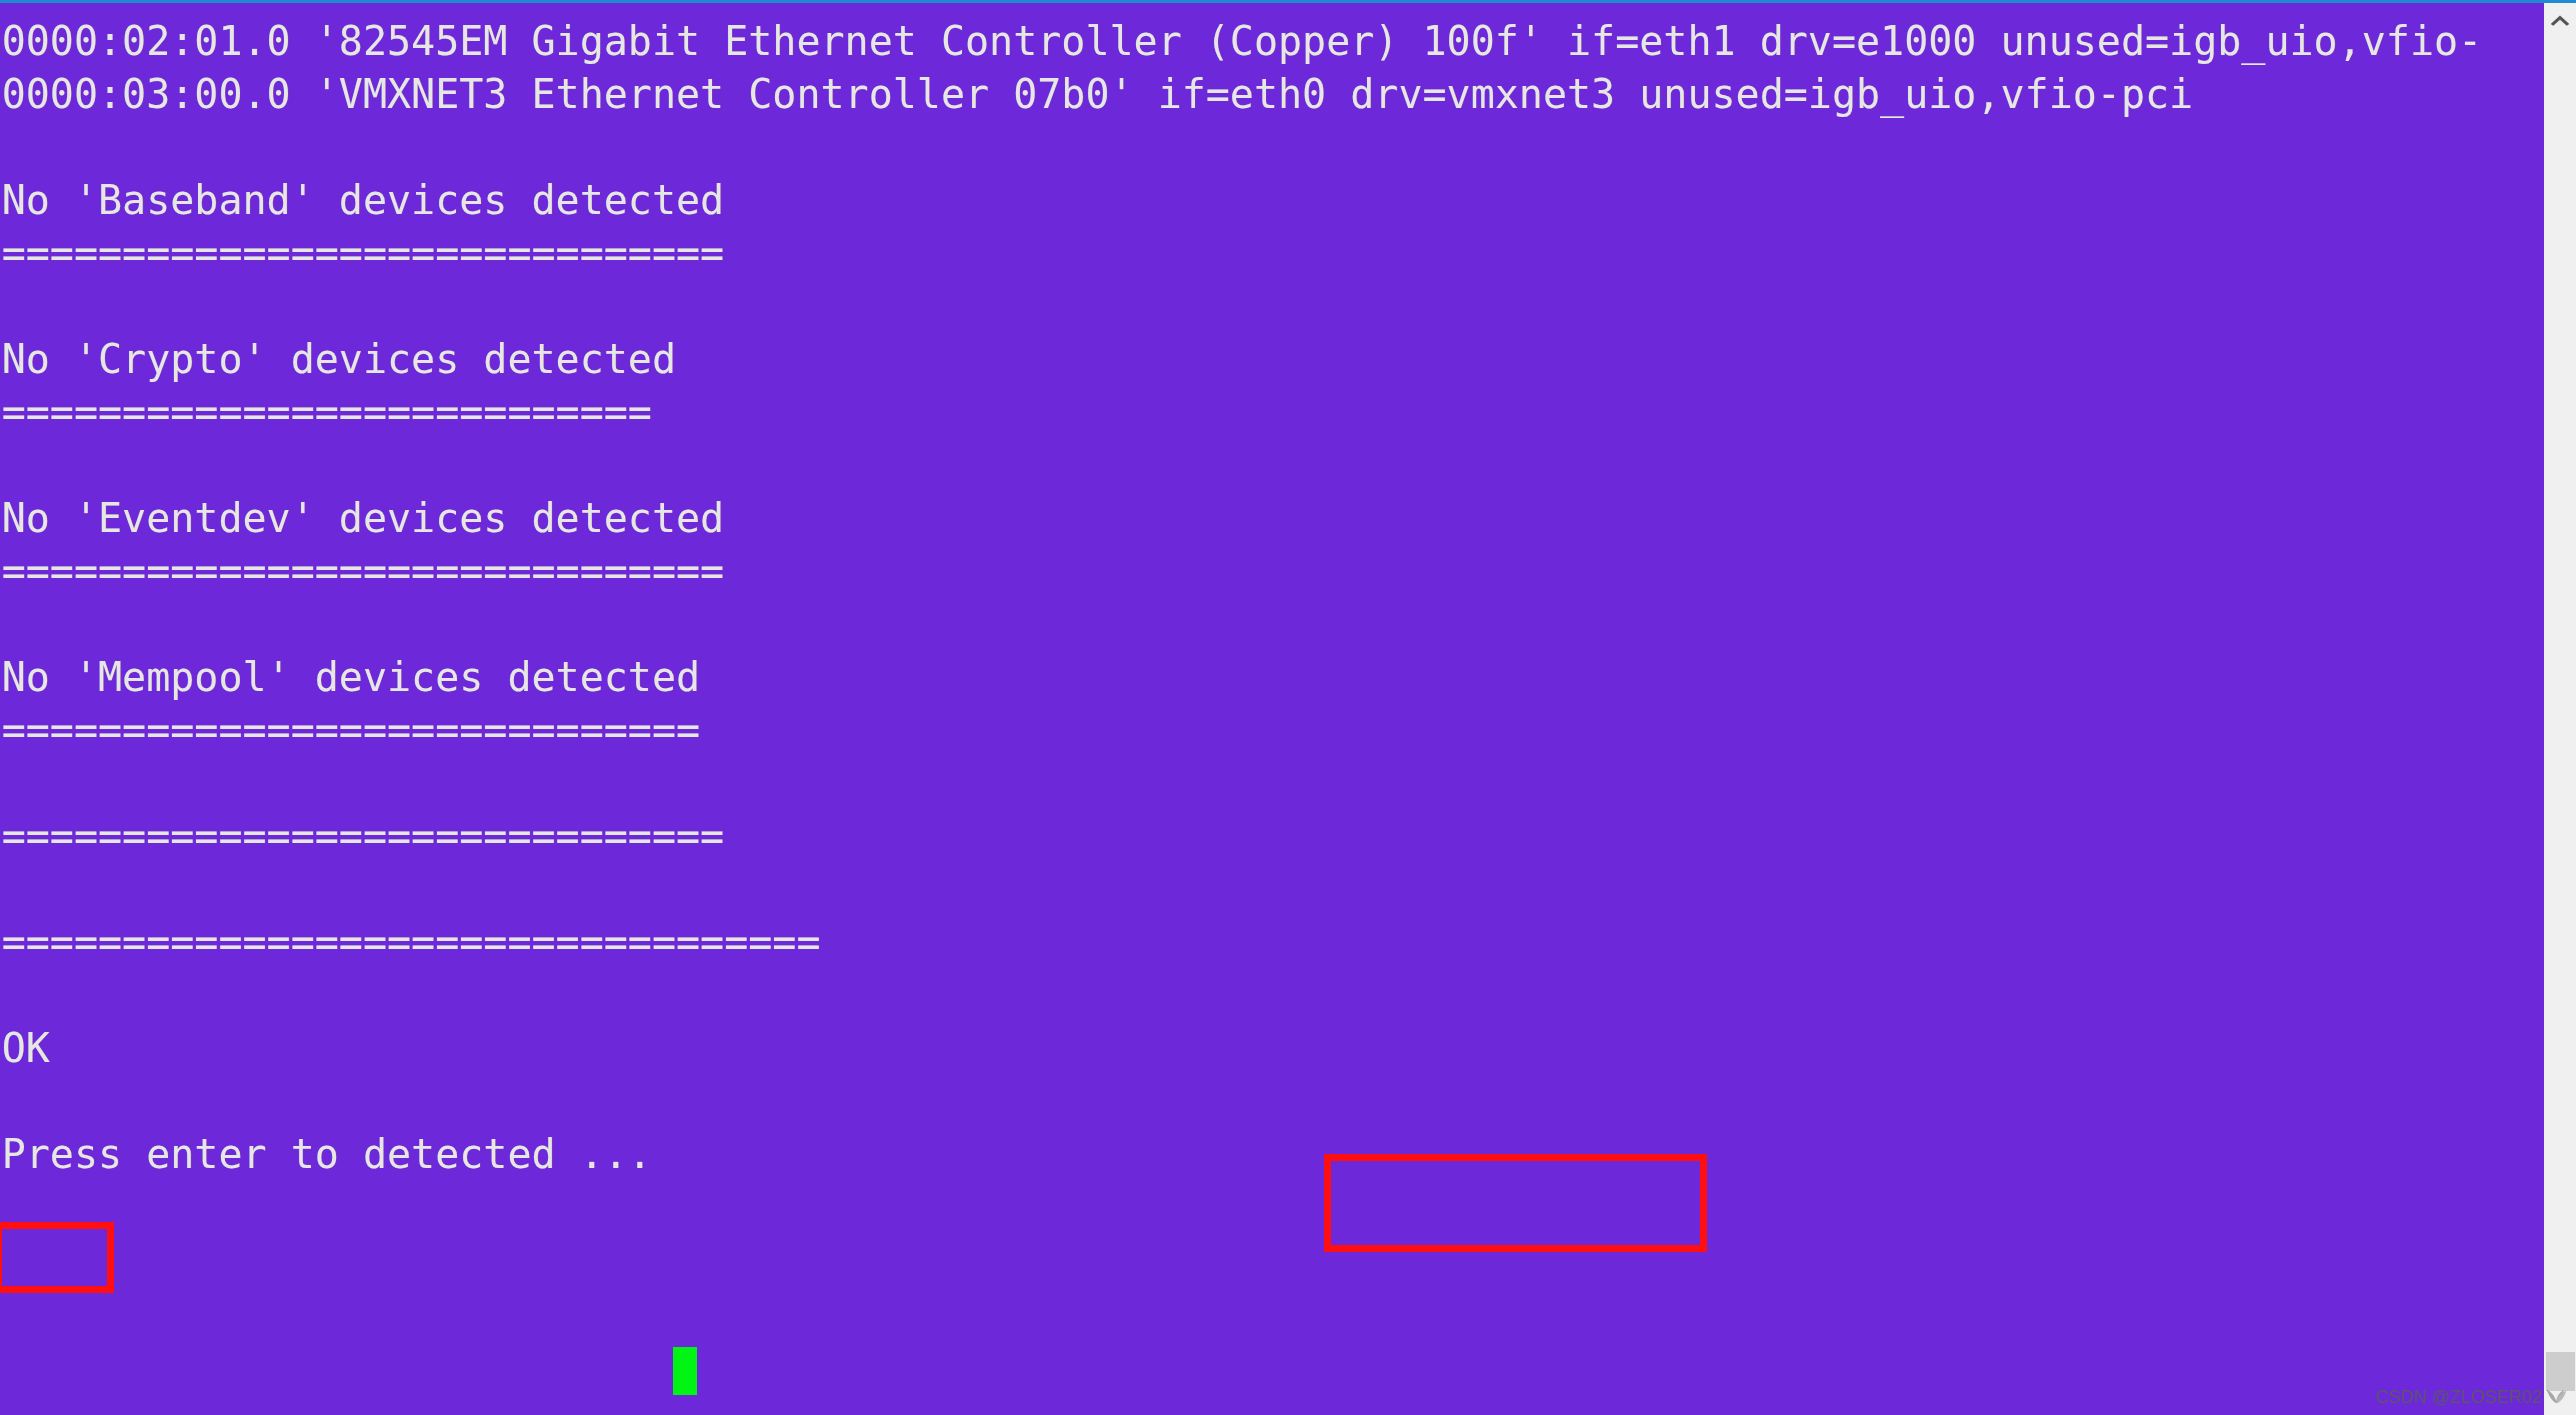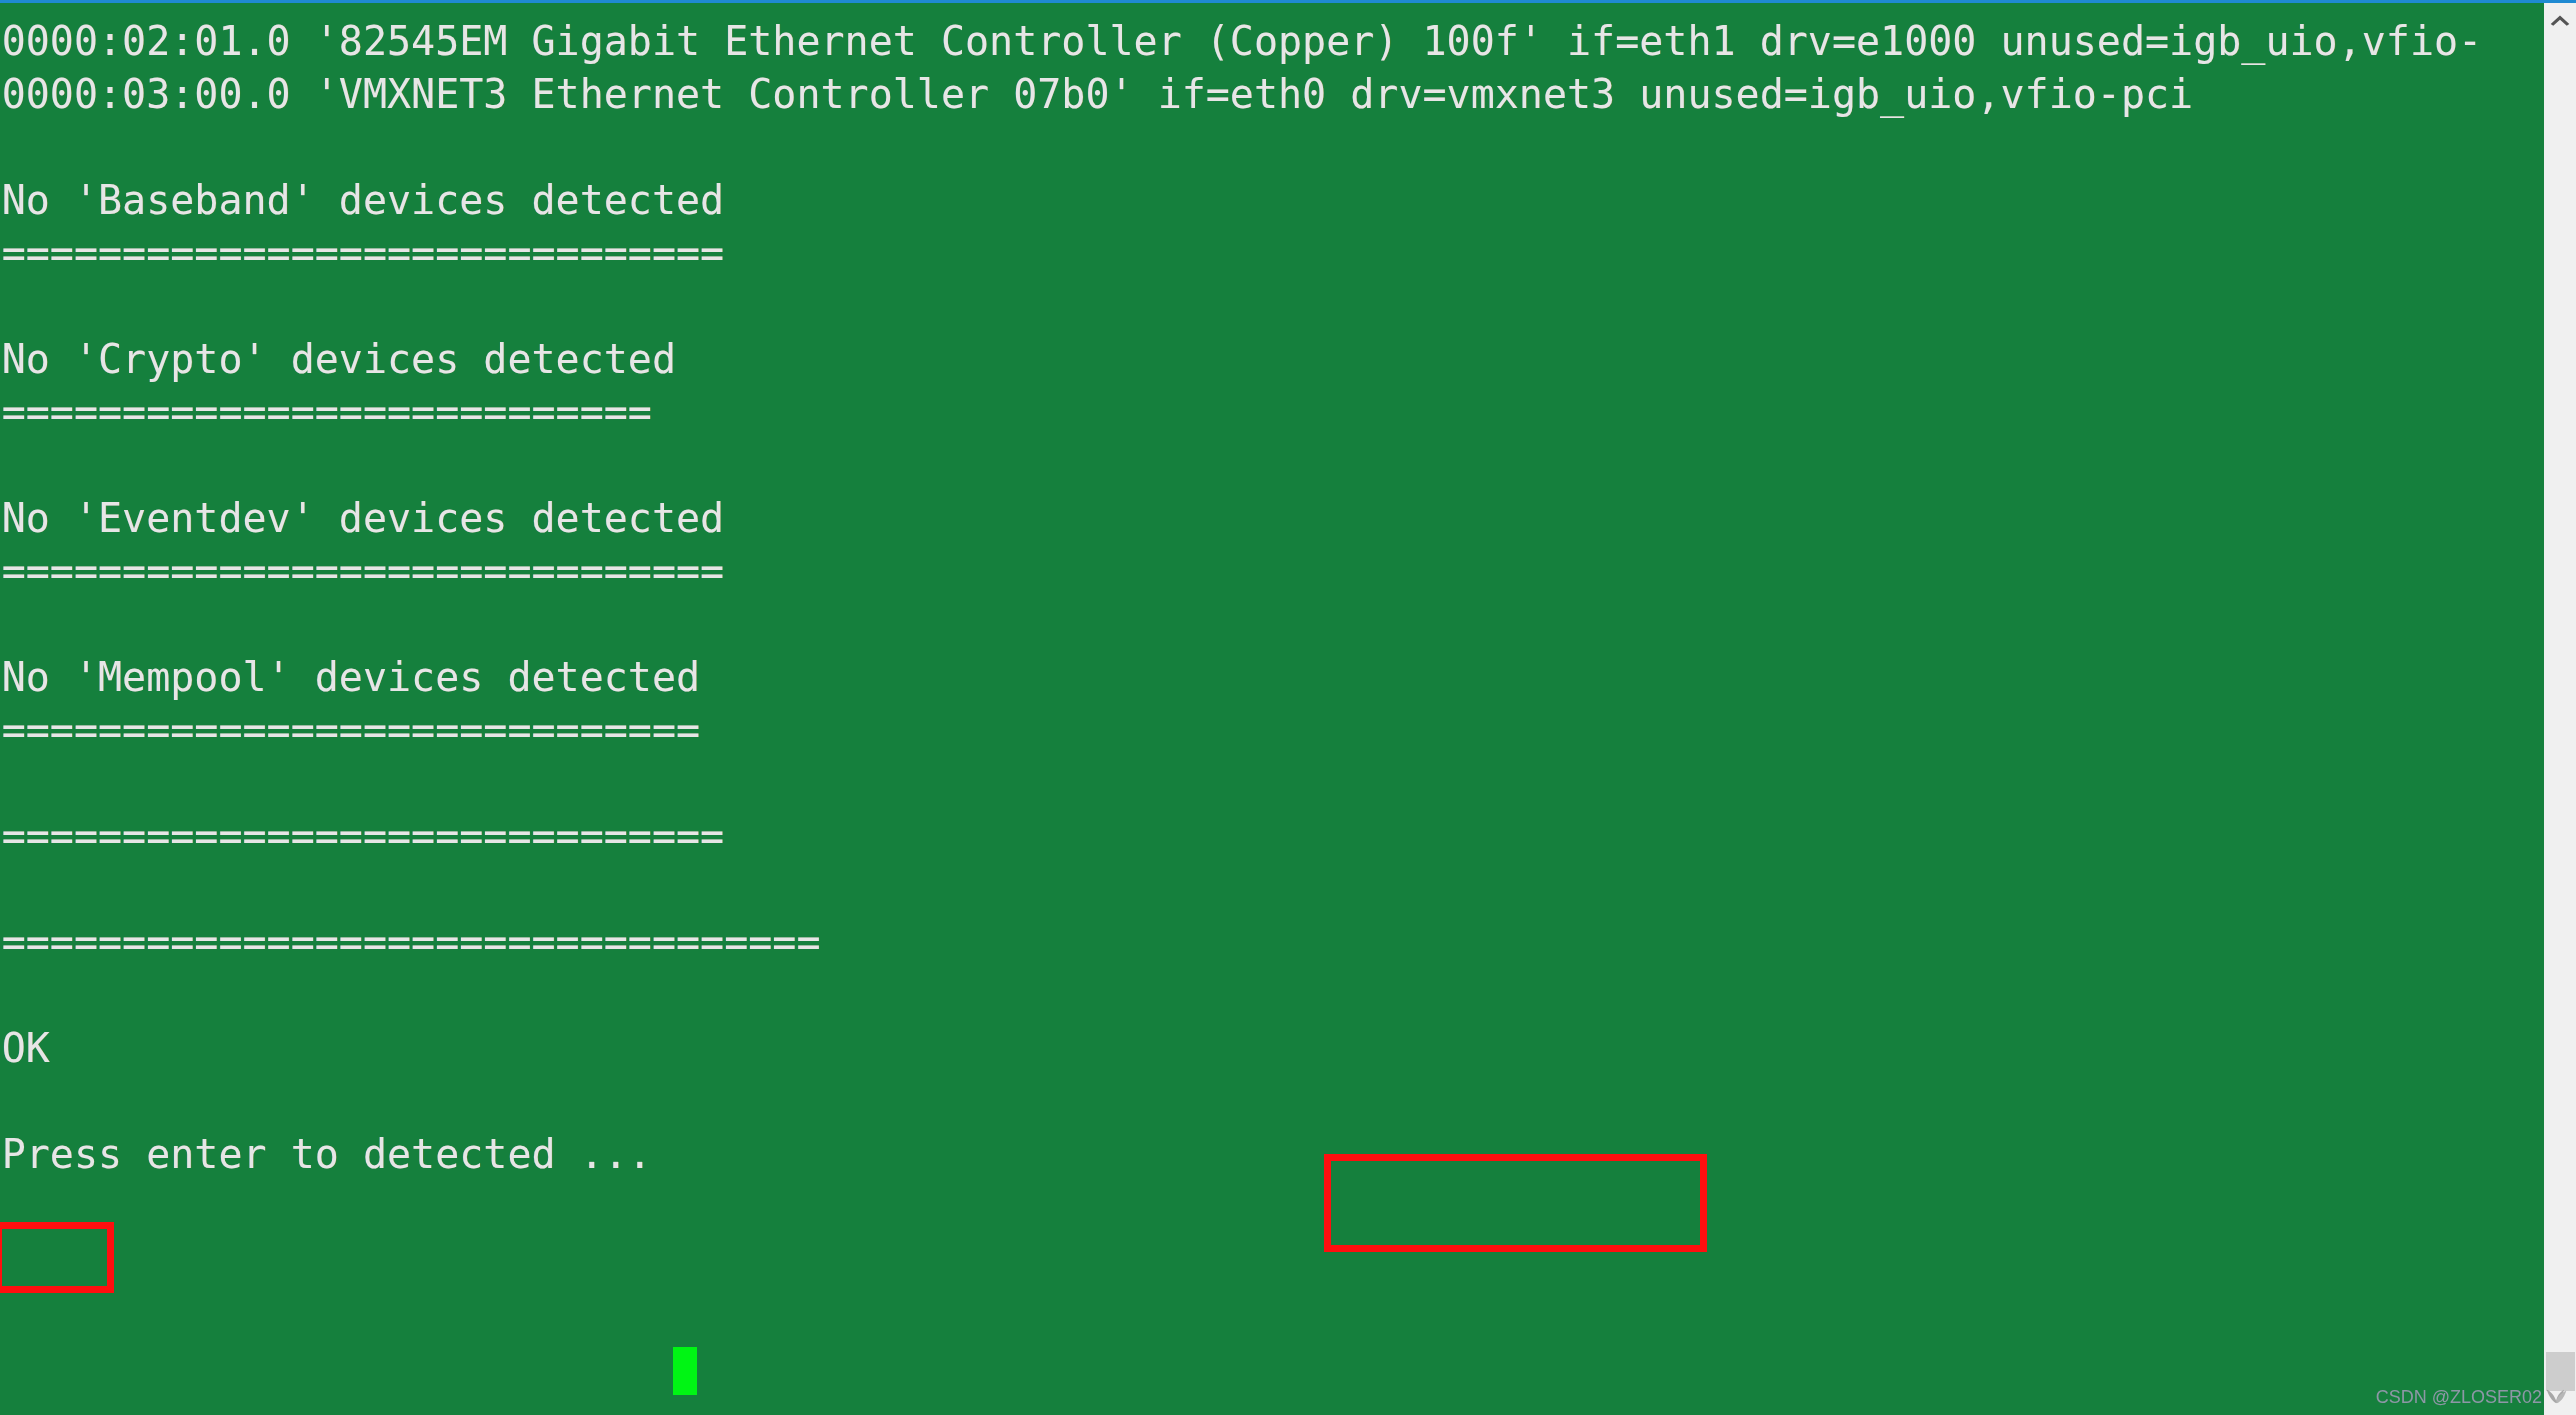--- a/index.html
+++ b/index.html
@@ -34,21 +34,21 @@
     z-index: 40;
   }
 
   
   #terminal-screen {
     position: absolute;
     top: 3.4px;
     left: 0;
     width: 2544px;
     height: 1412px;
-    background: #15803d;
+    background: #6d28d9;
     overflow: hidden;
   }
 
   #terminal-lines {
     position: absolute;
     top: 0;
     left: 0;
     padding: 12px 0 0 1.7px;
     box-sizing: border-box;
   }
@@ -149,21 +149,21 @@
     z-index: 35;
     display: flex;
     align-items: center;
     gap: 3.4px;
     opacity: 0.55;
     pointer-events: none;
   }
   #watermark-text {
     font-family: "Liberation Sans", sans-serif;
     font-size: 18px;
-    color: #f0abfc;
+    color: #4d7c0f;
     white-space: nowrap;
   }
   #watermark-logo { display: block; }
 </style>
 </head>
 <body>
 
 <div id="terminal-window">
 
   <div id="window-top-border"></div>

